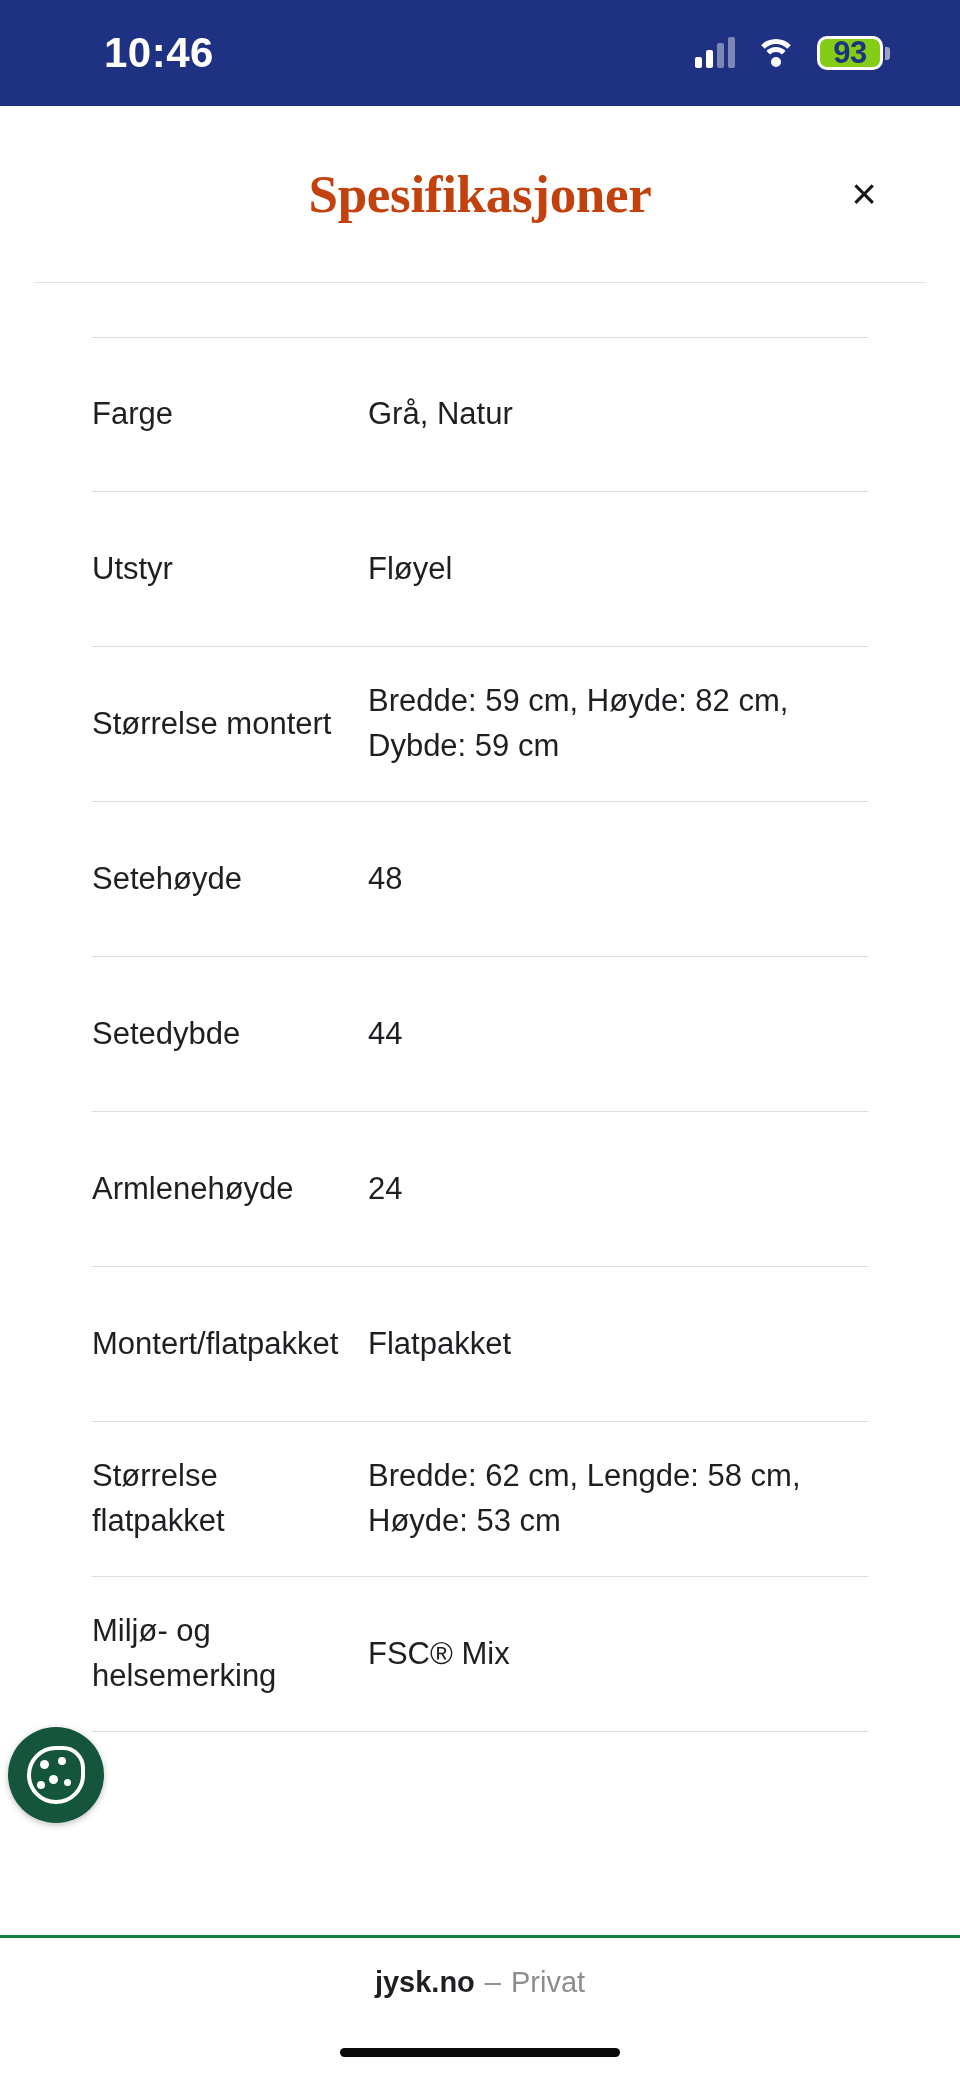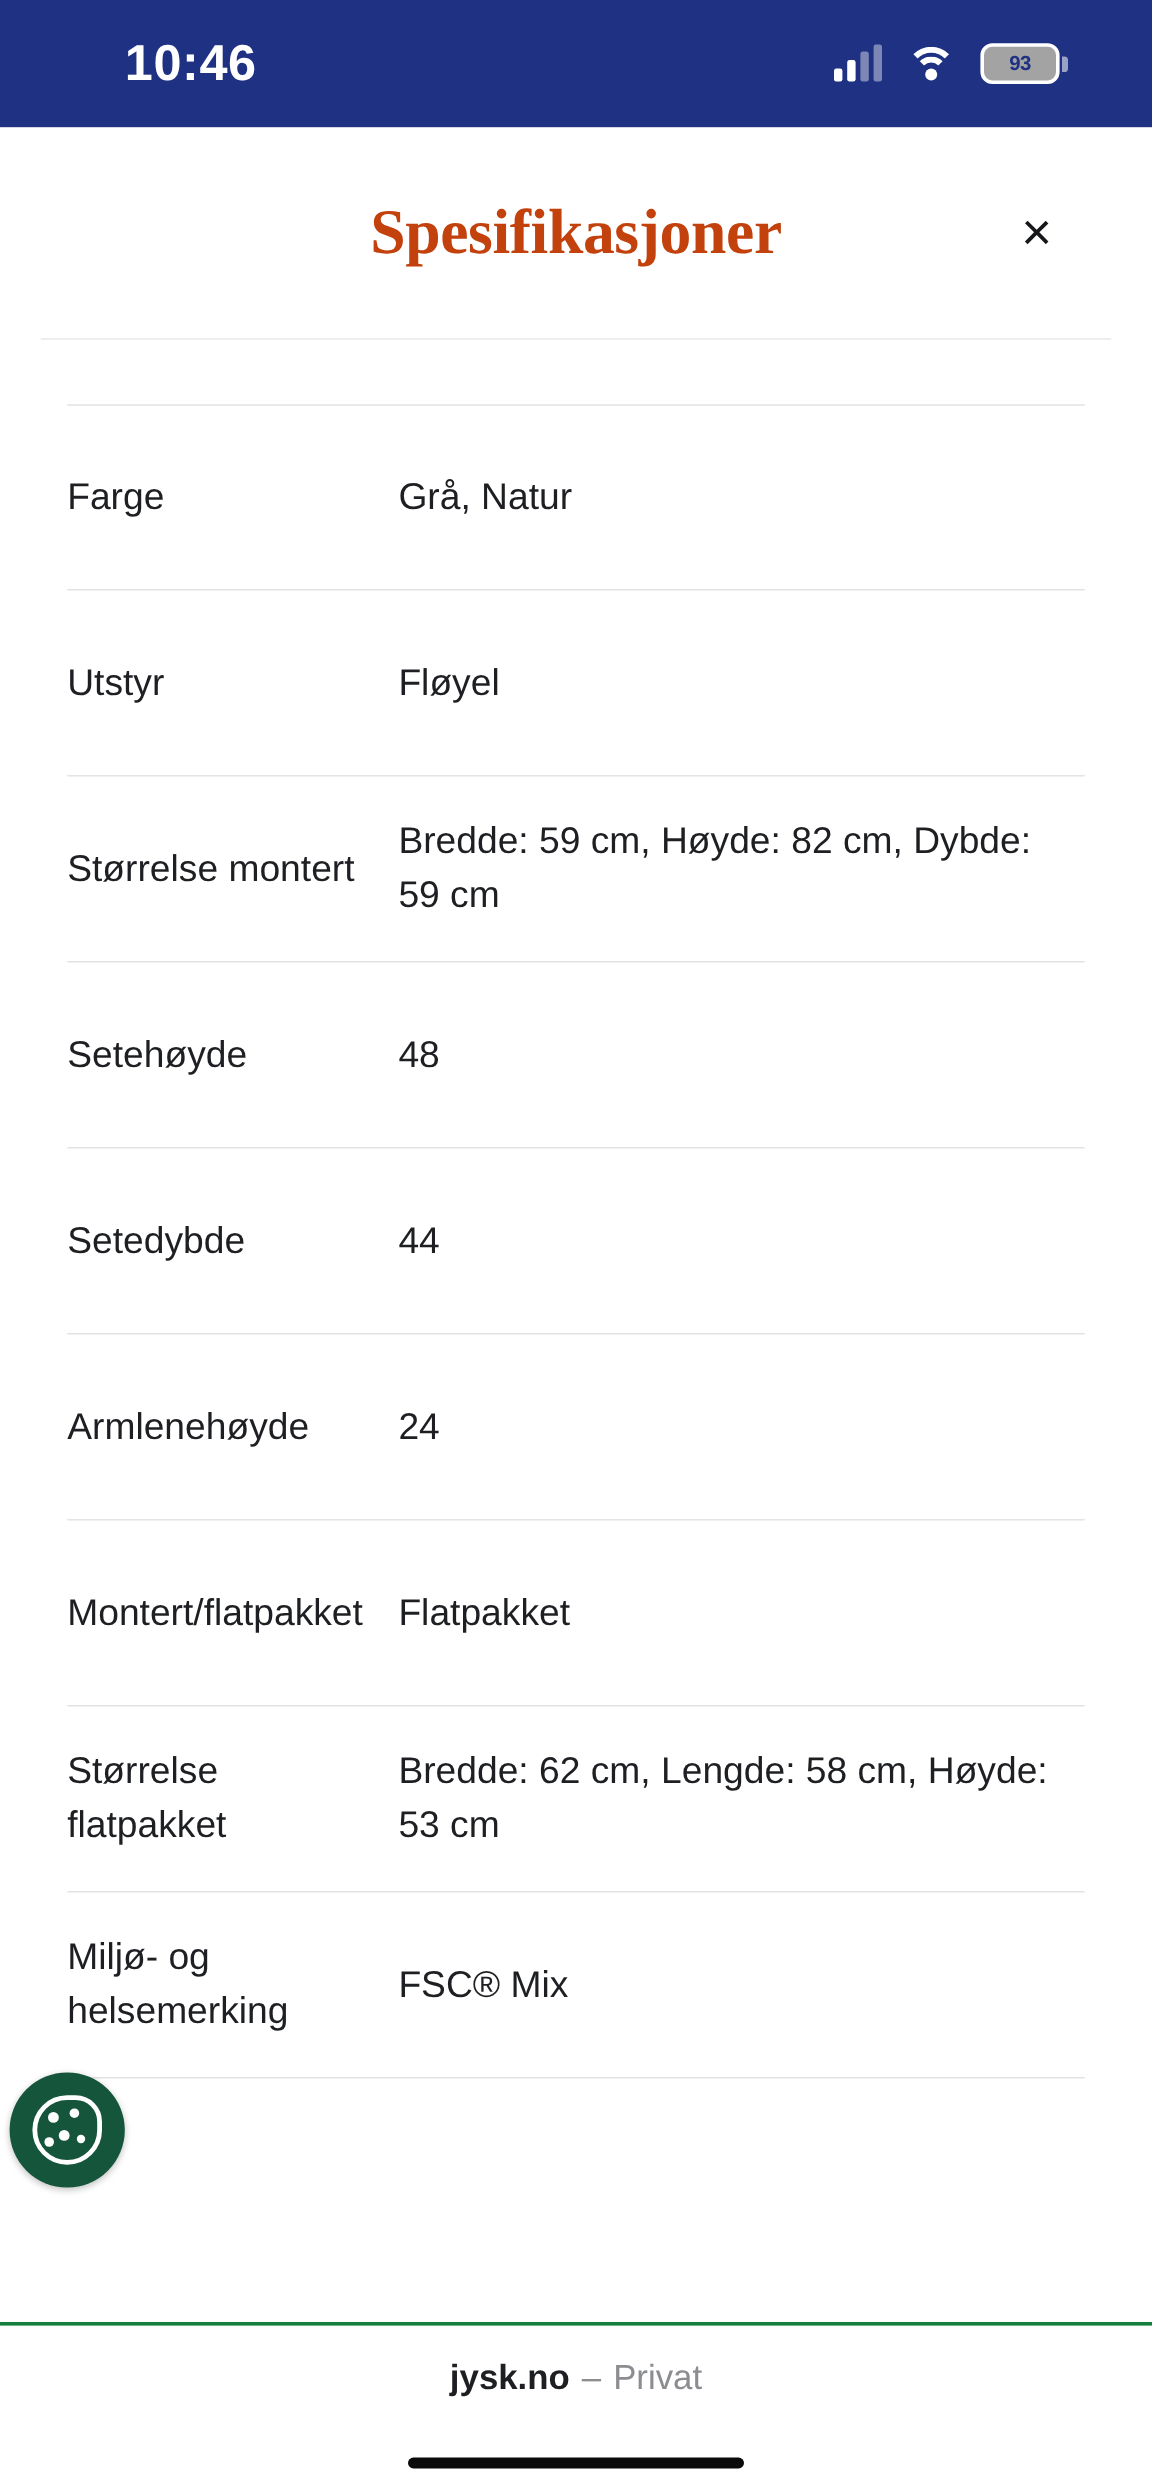--- a/index.html
+++ b/index.html
@@ -82,23 +82,23 @@
   
   .battery {
     display: flex;
     align-items: center;
   }
   .battery-body {
     width: 66px;
     height: 34px;
     border: 3px solid #ffffff;
     border-radius: 10px;
-    background: #a3a3a3;
+    background: #84cc16;
     color: #1f3182;
-    font-size: 17px;
+    font-size: 31px;
     font-weight: bold;
     display: flex;
     align-items: center;
     justify-content: center;
     letter-spacing: -0.5px;
   }
   .battery-cap {
     width: 5px;
     height: 13px;
     background: rgba(255,255,255,.55);
@@ -142,21 +142,21 @@
     font-weight: 300;
   }
   .header-rule {
     height: 1px;
     background: #e2e3e5;
     margin: 0 34px;
   }
 
   
   .spec-table {
-    padding: 0 56px;
+    padding: 0 92px;
   }
   .spec-row {
     display: flex;
     align-items: flex-start;
     border-top: 1px solid #dcdde0;
     min-height: 154px;
     padding: 0;
   }
   .spec-row:first-child { border-top: 1px solid #dcdde0; }
   .spec-inner {

